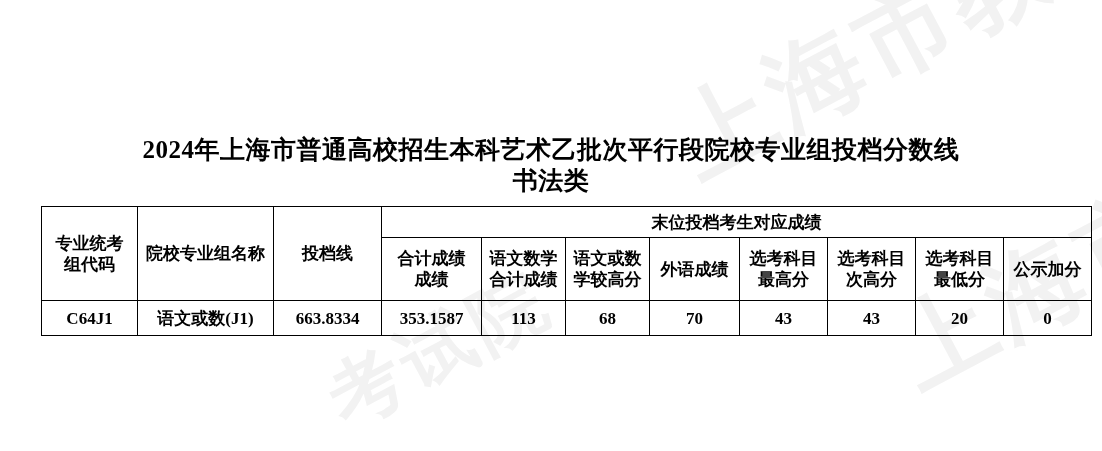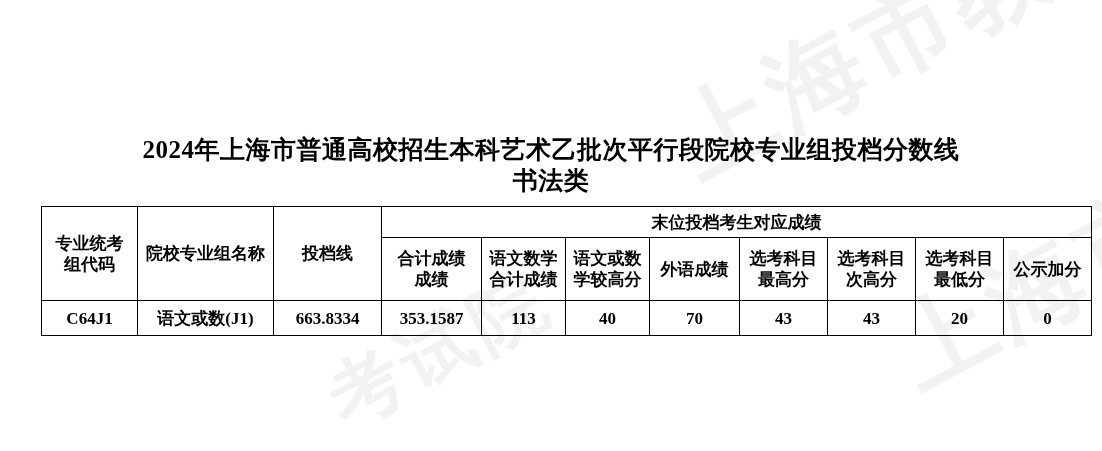--- a/index.html
+++ b/index.html
@@ -173,21 +173,21 @@
         <td class="col-head" style="white-space:pre-line">公示加分</td>
       </tr>
     </thead>
     <tbody>
       <tr class="data-row">
         <td>C64J1</td>
         <td>语文或数(J1)</td>
         <td>663.8334</td>
         <td>353.1587</td>
         <td>113</td>
-        <td>40</td>
+        <td>68</td>
         <td>70</td>
         <td>43</td>
         <td>43</td>
         <td>20</td>
         <td>0</td>
       </tr>
     </tbody>
   </table>
 </div>
 

